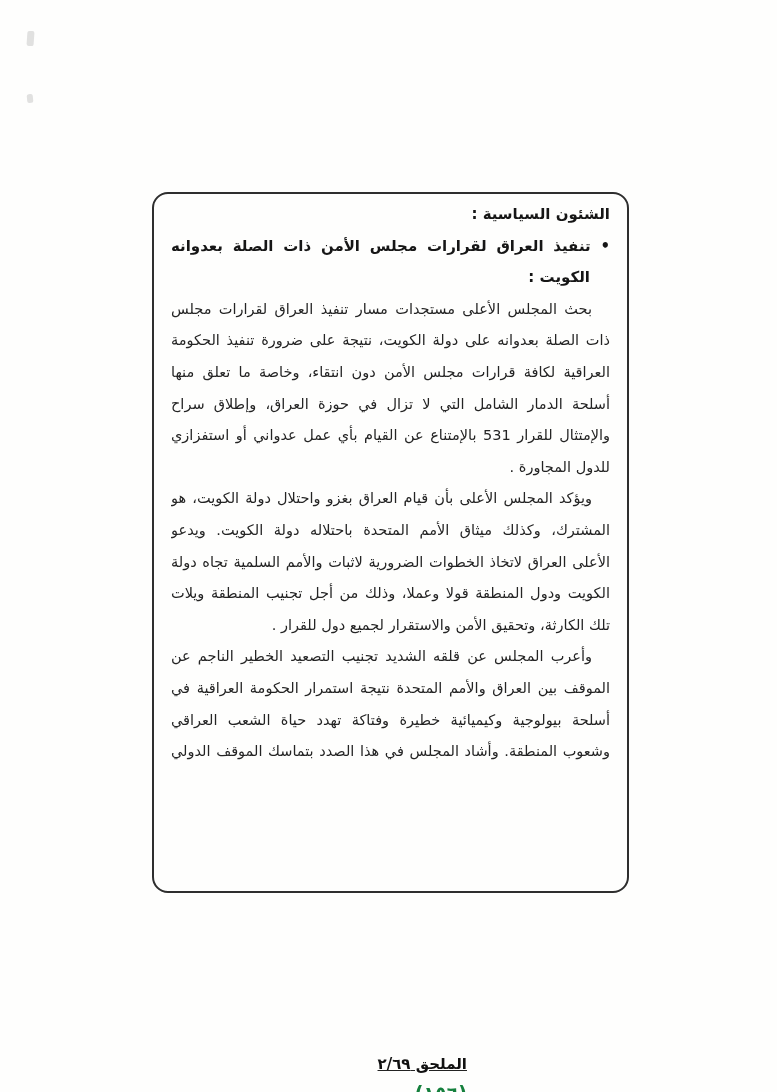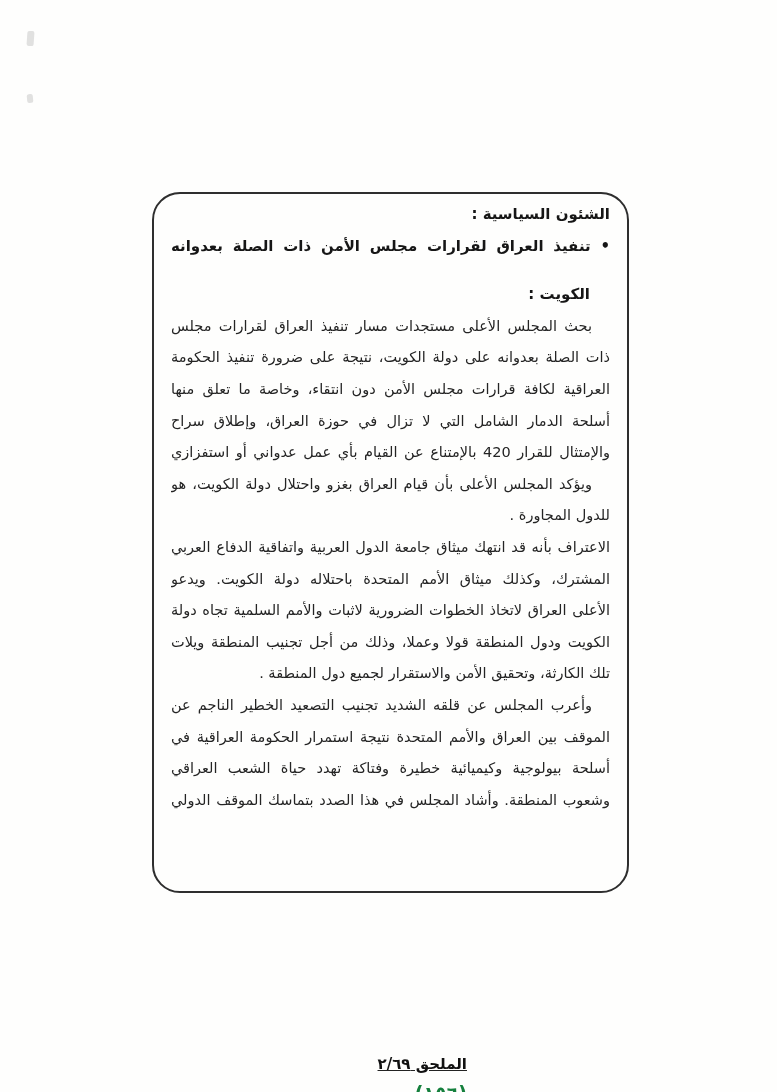--- a/index.html
+++ b/index.html
@@ -19,37 +19,37 @@
   .smudge.s1 { left: 27px; top: 31px;  width: 7px;  height: 15px; transform: rotate(4deg); }
   .smudge.s2 { left: 27px; top: 94px;  width: 6px;  height: 9px;  transform: rotate(-6deg); }
 
   .content-box {
     position: absolute;
     left: 152px;
     top: 192px;
     width: 477px;
     height: 701px;
     border: 2px solid #2e2e2e;
-    border-radius: 28px;
+    border-radius: 16px;
     padding: 5px 17px 0 17px;
     background: transparent;
   }
   .ln {
     direction: rtl;
     height: 31.6px;
     line-height: 31.6px;
     font-size: 14.5px;
     overflow: hidden;
     color: #242424;
   }
   .ln.j { text-align: justify; text-align-last: justify; }
   .ln.r { text-align: right; }
   .ln.bold { font-weight: bold; font-size: 15px; color: #161616; }
   .ln.indent { padding-right: 18px; }
-  .ln.hang { padding-right: 20px; margin-top: 17px; }
+  .ln.hang { padding-right: 20px; }
 
   .footer {
     position: absolute;
     left: 327px;
     top: 1048px;
     width: 140px;
     direction: rtl;
     text-decoration: underline;
   }
   .annex {
@@ -79,29 +79,28 @@
 
     <div class="ln r bold">الشئون السياسية :</div>
 
     <div class="ln j bold">• تنفيذ العراق لقرارات مجلس الأمن ذات الصلة بعدوانه على دولة</div>
     <div class="ln r bold hang">الكويت :</div>
 
     <div class="ln j indent">بحث المجلس الأعلى مستجدات مسار تنفيذ العراق لقرارات مجلس الأمن</div>
     <div class="ln j">ذات الصلة بعدوانه على دولة الكويت، نتيجة على ضرورة تنفيذ الحكومة</div>
     <div class="ln j">العراقية لكافة قرارات مجلس الأمن دون انتقاء، وخاصة ما تعلق منها بإزالة</div>
     <div class="ln j">أسلحة الدمار الشامل التي لا تزال في حوزة العراق، وإطلاق سراح الأسرى من</div>
-    <div class="ln j">والإمتثال للقرار 420 بالإمتناع عن القيام بأي عمل عدواني أو استفزازي</div>
+    <div class="ln j">والإمتثال للقرار 531 بالإمتناع عن القيام بأي عمل عدواني أو استفزازي</div>
+    <div class="ln r">للدول المجاورة .</div>
+
     <div class="ln j indent">ويؤكد المجلس الأعلى بأن قيام العراق بغزو واحتلال دولة الكويت، هو</div>
-
-    <div class="ln r">للدول المجاورة .</div>
-    <div class="ln j">الاعتراف بأنه قد انتهك ميثاق جامعة الدول العربية واتفاقية الدفاع العربي</div>
     <div class="ln j">المشترك، وكذلك ميثاق الأمم المتحدة باحتلاله دولة الكويت. ويدعو المجلس</div>
     <div class="ln j">الأعلى العراق لاتخاذ الخطوات الضرورية لاثبات والأمم السلمية تجاه دولة</div>
     <div class="ln j">الكويت ودول المنطقة قولا وعملا، وذلك من أجل تجنيب المنطقة ويلات تكرار</div>
-    <div class="ln r">تلك الكارثة، وتحقيق الأمن والاستقرار لجميع دول المنطقة .</div>
+    <div class="ln r">تلك الكارثة، وتحقيق الأمن والاستقرار لجميع دول للقرار .</div>
 
     <div class="ln j indent">وأعرب المجلس عن قلقه الشديد تجنيب التصعيد الخطير الناجم عن توتر</div>
     <div class="ln j">الموقف بين العراق والأمم المتحدة نتيجة استمرار الحكومة العراقية في إخفاء</div>
     <div class="ln j">أسلحة بيولوجية وكيميائية خطيرة وفتاكة تهدد حياة الشعب العراقي الشقيق</div>
     <div class="ln j">وشعوب المنطقة. وأشاد المجلس في هذا الصدد بتماسك الموقف الدولي ممثلا</div>
 
   </div>
 
   <div class="footer">
     <div class="annex">الملحق ٢/٦٩</div>

